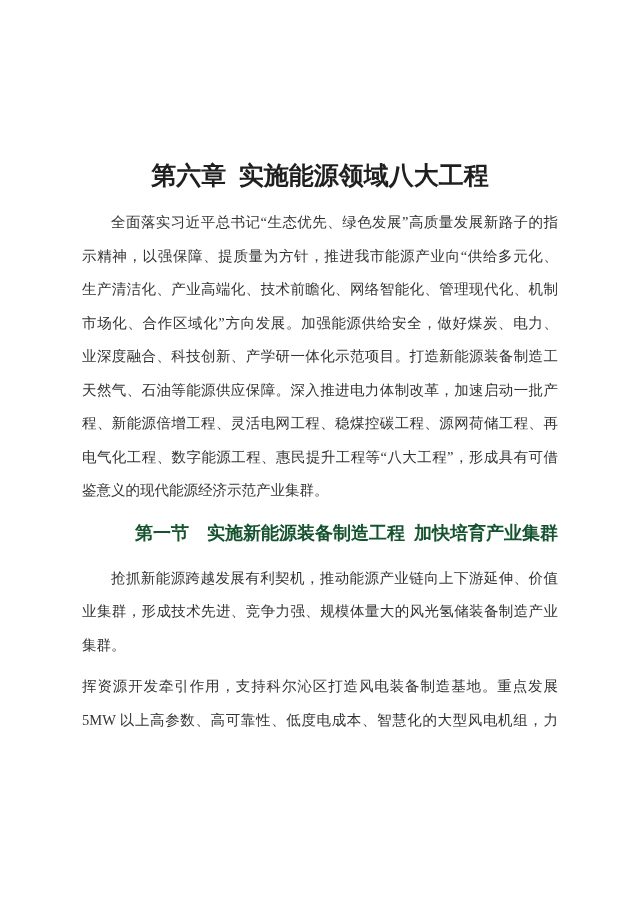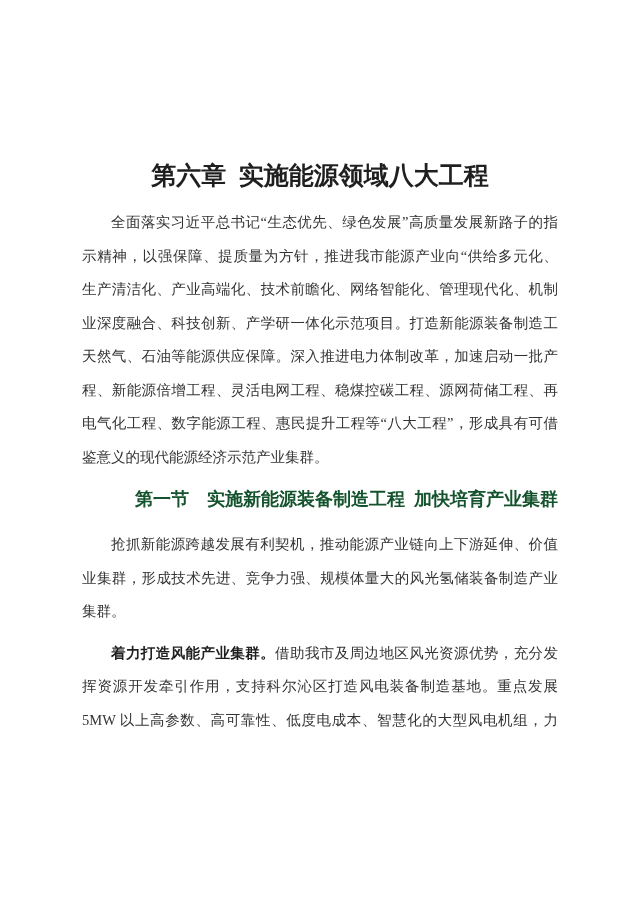--- a/index.html
+++ b/index.html
@@ -77,36 +77,36 @@
 <body>
 
 <div class="page">
   <div class="content">
     <h1 class="chapter-title">第六章 实施能源领域八大工程</h1>
 
     <div class="paragraph" id="para-0">
         <div class="line first">全面落实习近平总书记“生态优先、绿色发展”高质量发展新路子的指</div>
         <div class="line">示精神，以强保障、提质量为方针，推进我市能源产业向“供给多元化、</div>
         <div class="line">生产清洁化、产业高端化、技术前瞻化、网络智能化、管理现代化、机制</div>
+        <div class="line">市场化、合作区域化”方向发展。加强能源供给安全，做好煤炭、电力、</div>
         <div class="line">业深度融合、科技创新、产学研一体化示范项目。打造新能源装备制造工</div>
         <div class="line">天然气、石油等能源供应保障。深入推进电力体制改革，加速启动一批产</div>
         <div class="line">程、新能源倍增工程、灵活电网工程、稳煤控碳工程、源网荷储工程、再</div>
         <div class="line">电气化工程、数字能源工程、惠民提升工程等“八大工程”，形成具有可借</div>
         <div class="line no-just">鉴意义的现代能源经济示范产业集群。</div>
       </div>
 
     <h2 class="section-title">第一节　实施新能源装备制造工程 加快培育产业集群</h2>
 
     <div class="paragraph" id="para-1">
         <div class="line first">抢抓新能源跨越发展有利契机，推动能源产业链向上下游延伸、价值</div>
         <div class="line">业集群，形成技术先进、竞争力强、规模体量大的风光氢储装备制造产业</div>
         <div class="line no-just">集群。</div>
       </div>
 
     <div class="paragraph" id="para-2">
-        <div class="line first"><span class="lead-bold">着力打造风能产业集群。</span>借助我市及周边地区风光资源优势，充分发</div>
         <div class="line">挥资源开发牵引作用，支持科尔沁区打造风电装备制造基地。重点发展</div>
         <div class="line">5MW 以上高参数、高可靠性、低度电成本、智慧化的大型风电机组，力</div>
       </div>
   </div>
 
   <div class="page-number">- 21 -</div>
 </div>
 
 </body></html>

